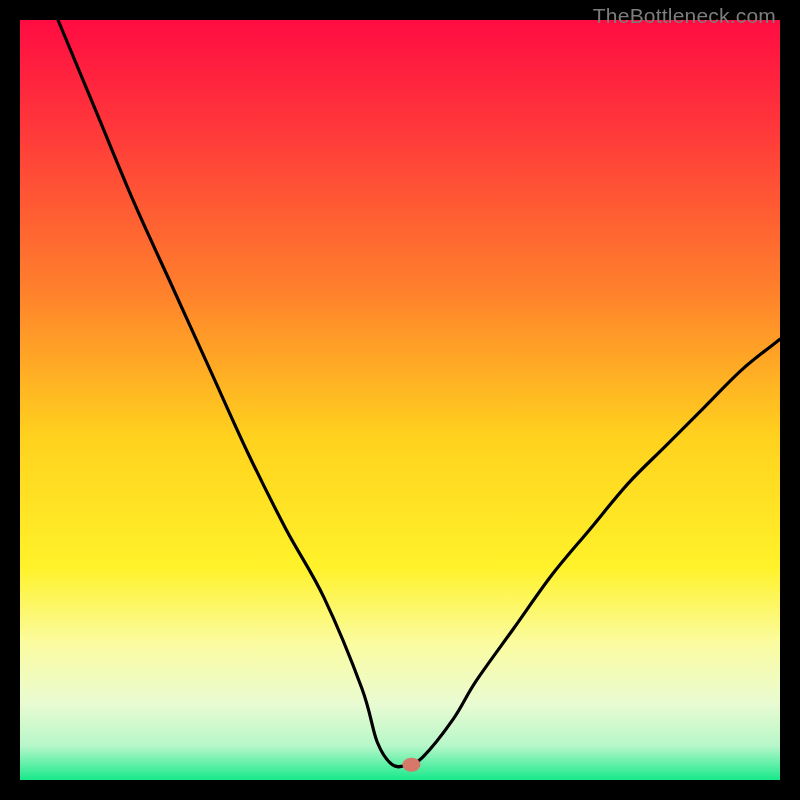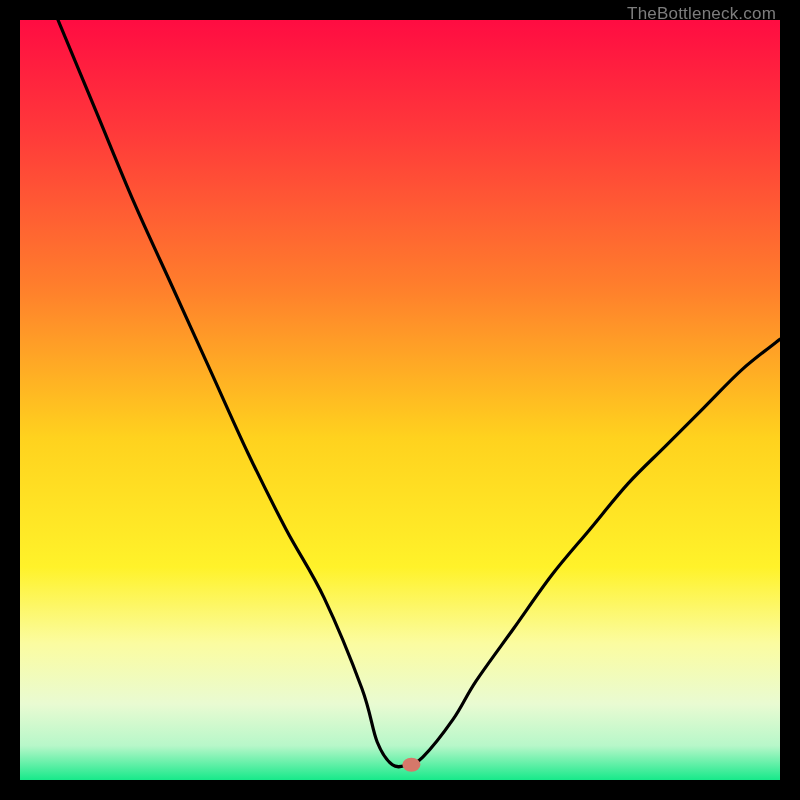--- a/index.html
+++ b/index.html
@@ -23,21 +23,21 @@
     top: 20px;
     width: 760px;
     height: 760px;
     overflow: hidden;
   }
   .watermark {
     position: absolute;
     right: 24px;
     top: 4px;
     color: #7d7d7d;
-    font-size: 17px;
+    font-size: 21px;
     font-weight: 500;
     letter-spacing: 0.2px;
     z-index: 10;
   }
   svg { display: block; }
 </style>
 </head>
 <body>
 
 <div class="frame">

